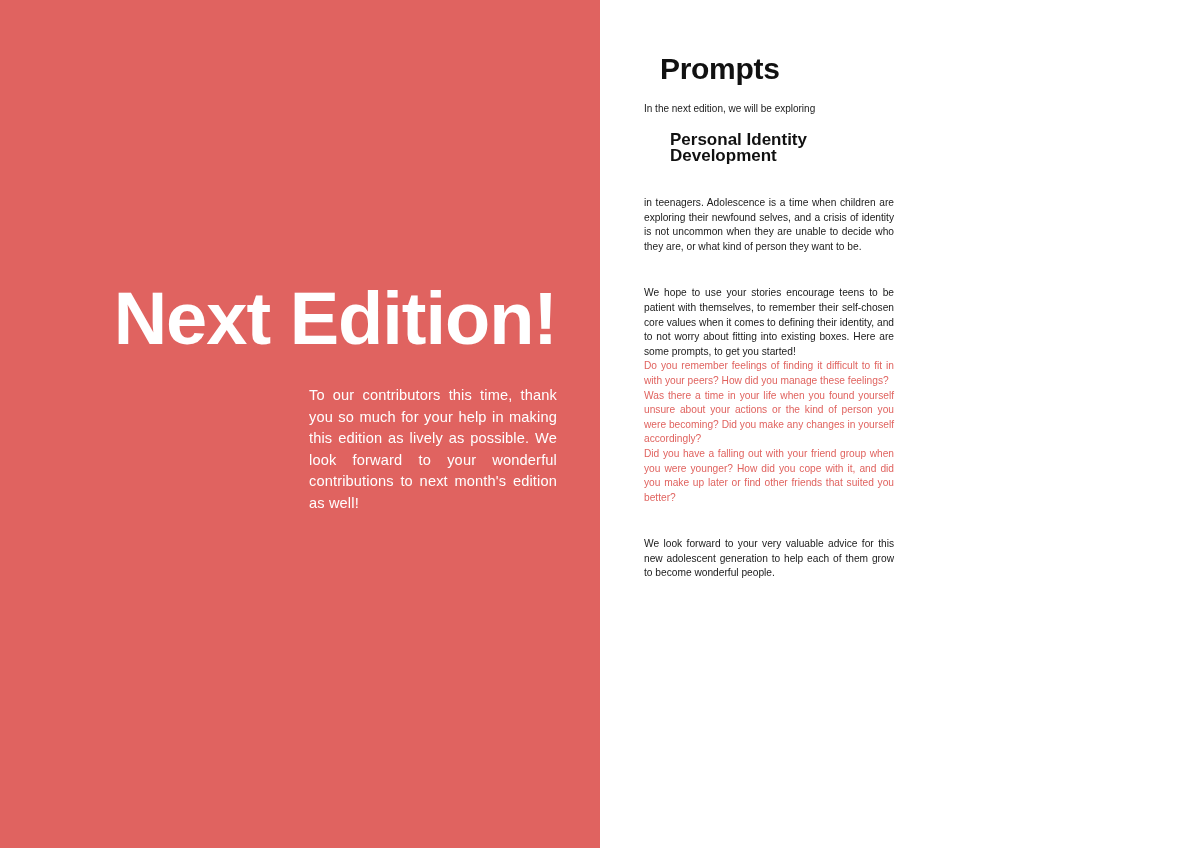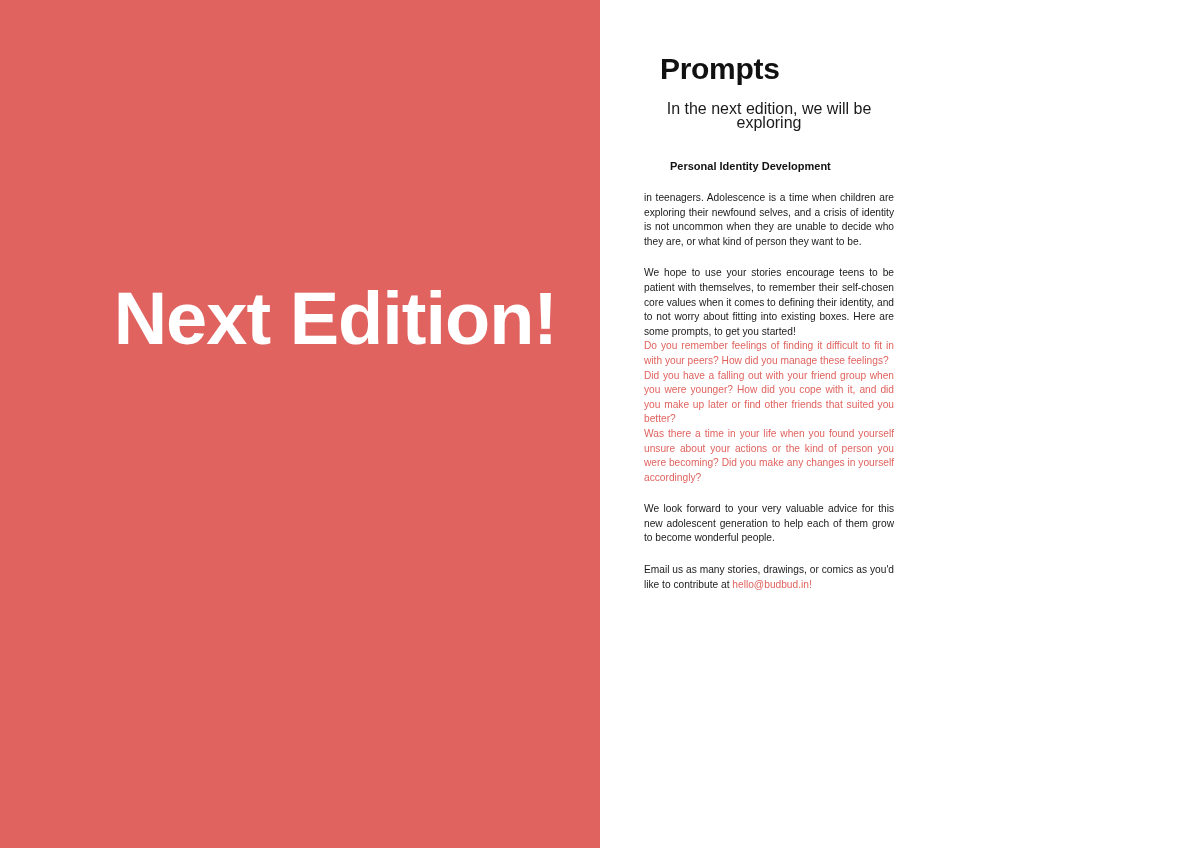--- a/index.html
+++ b/index.html
@@ -77,34 +77,33 @@
   .prompts-title {
     margin: 16px;
     font-size: 30px;
     line-height: 34px;
     font-weight: bold;
     color: #111111;
     letter-spacing: -0.3px;
   }
   .intro-line {
     margin: 13px 0 0 0;
-    font-size: 16px;
+    font-size: 10px;
     line-height: 14px;
     color: #1a1a1a;
-    text-align: center;
   }
   .subheading {
-    margin: 28px 0 0 26px;
-    font-size: 11px;
+    margin: 16px 0 0 26px;
+    font-size: 17px;
     line-height: 16px;
     font-weight: bold;
     color: #111111;
   }
   .body-para {
-    margin: 17px 0 0 0;
+    margin: 32px 0 0 0;
     font-size: 10.2px;
     line-height: 14.6px;
     color: #1a1a1a;
     text-align: justify;
     text-justify: inter-word;
   }
   .prompt-para {
     margin: 0 0 0 0;
     font-size: 10.2px;
     line-height: 14.6px;
@@ -118,39 +117,39 @@
   }
 </style>
 </head>
 <body>
 
 <div class="page">
 
   <section class="left-panel">
     <div class="left-inner">
       <h1 class="headline">Next Edition!</h1>
+      <p class="left-body">To our contributors this time, thank you so much for your help in making this edition as lively as possible. We look forward to your wonderful contributions to next month's edition as well!</p>
     </div>
   </section>
 
   <section class="right-panel">
     <div class="right-inner">
 
       <h2 class="prompts-title">Prompts</h2>
 
       <p class="intro-line">In the next edition, we will be exploring</p>
 
       <p class="subheading">Personal Identity Development</p>
 
       <p class="body-para">in teenagers. Adolescence is a time when children are exploring their newfound selves, and a crisis of identity is not uncommon when they are unable to decide who they are, or what kind of person they want to be.</p>
       <p class="body-para">We hope to use your stories encourage teens to be patient with themselves, to remember their self-chosen core values when it comes to defining their identity, and to not worry about fitting into existing boxes. Here are some prompts, to get you started!</p>
 
       <p class="prompt-para">Do you remember feelings of finding it difficult to fit in with your peers? How did you manage these feelings?</p>
+      <p class="prompt-para">Was there a time in your life when you found yourself unsure about your actions or the kind of person you were becoming? Did you make any changes in yourself accordingly?</p>
       <p class="prompt-para">Did you have a falling out with your friend group when you were younger? How did you cope with it, and did you make up later or find other friends that suited you better?</p>
-      <p class="prompt-para">Was there a time in your life when you found yourself unsure about your actions or the kind of person you were becoming? Did you make any changes in yourself accordingly?</p>
 
       <p class="body-para">We look forward to your very valuable advice for this new adolescent generation to help each of them grow to become  wonderful people.</p>
 
-      <p class="body-para"><span>Email us as many stories, drawings, or comics as you'd like to contribute at </span><a class="email-link" href="#">hello@budbud.in!</a></p>
 
     </div>
   </section>
 
 </div>
 
 </body></html>

